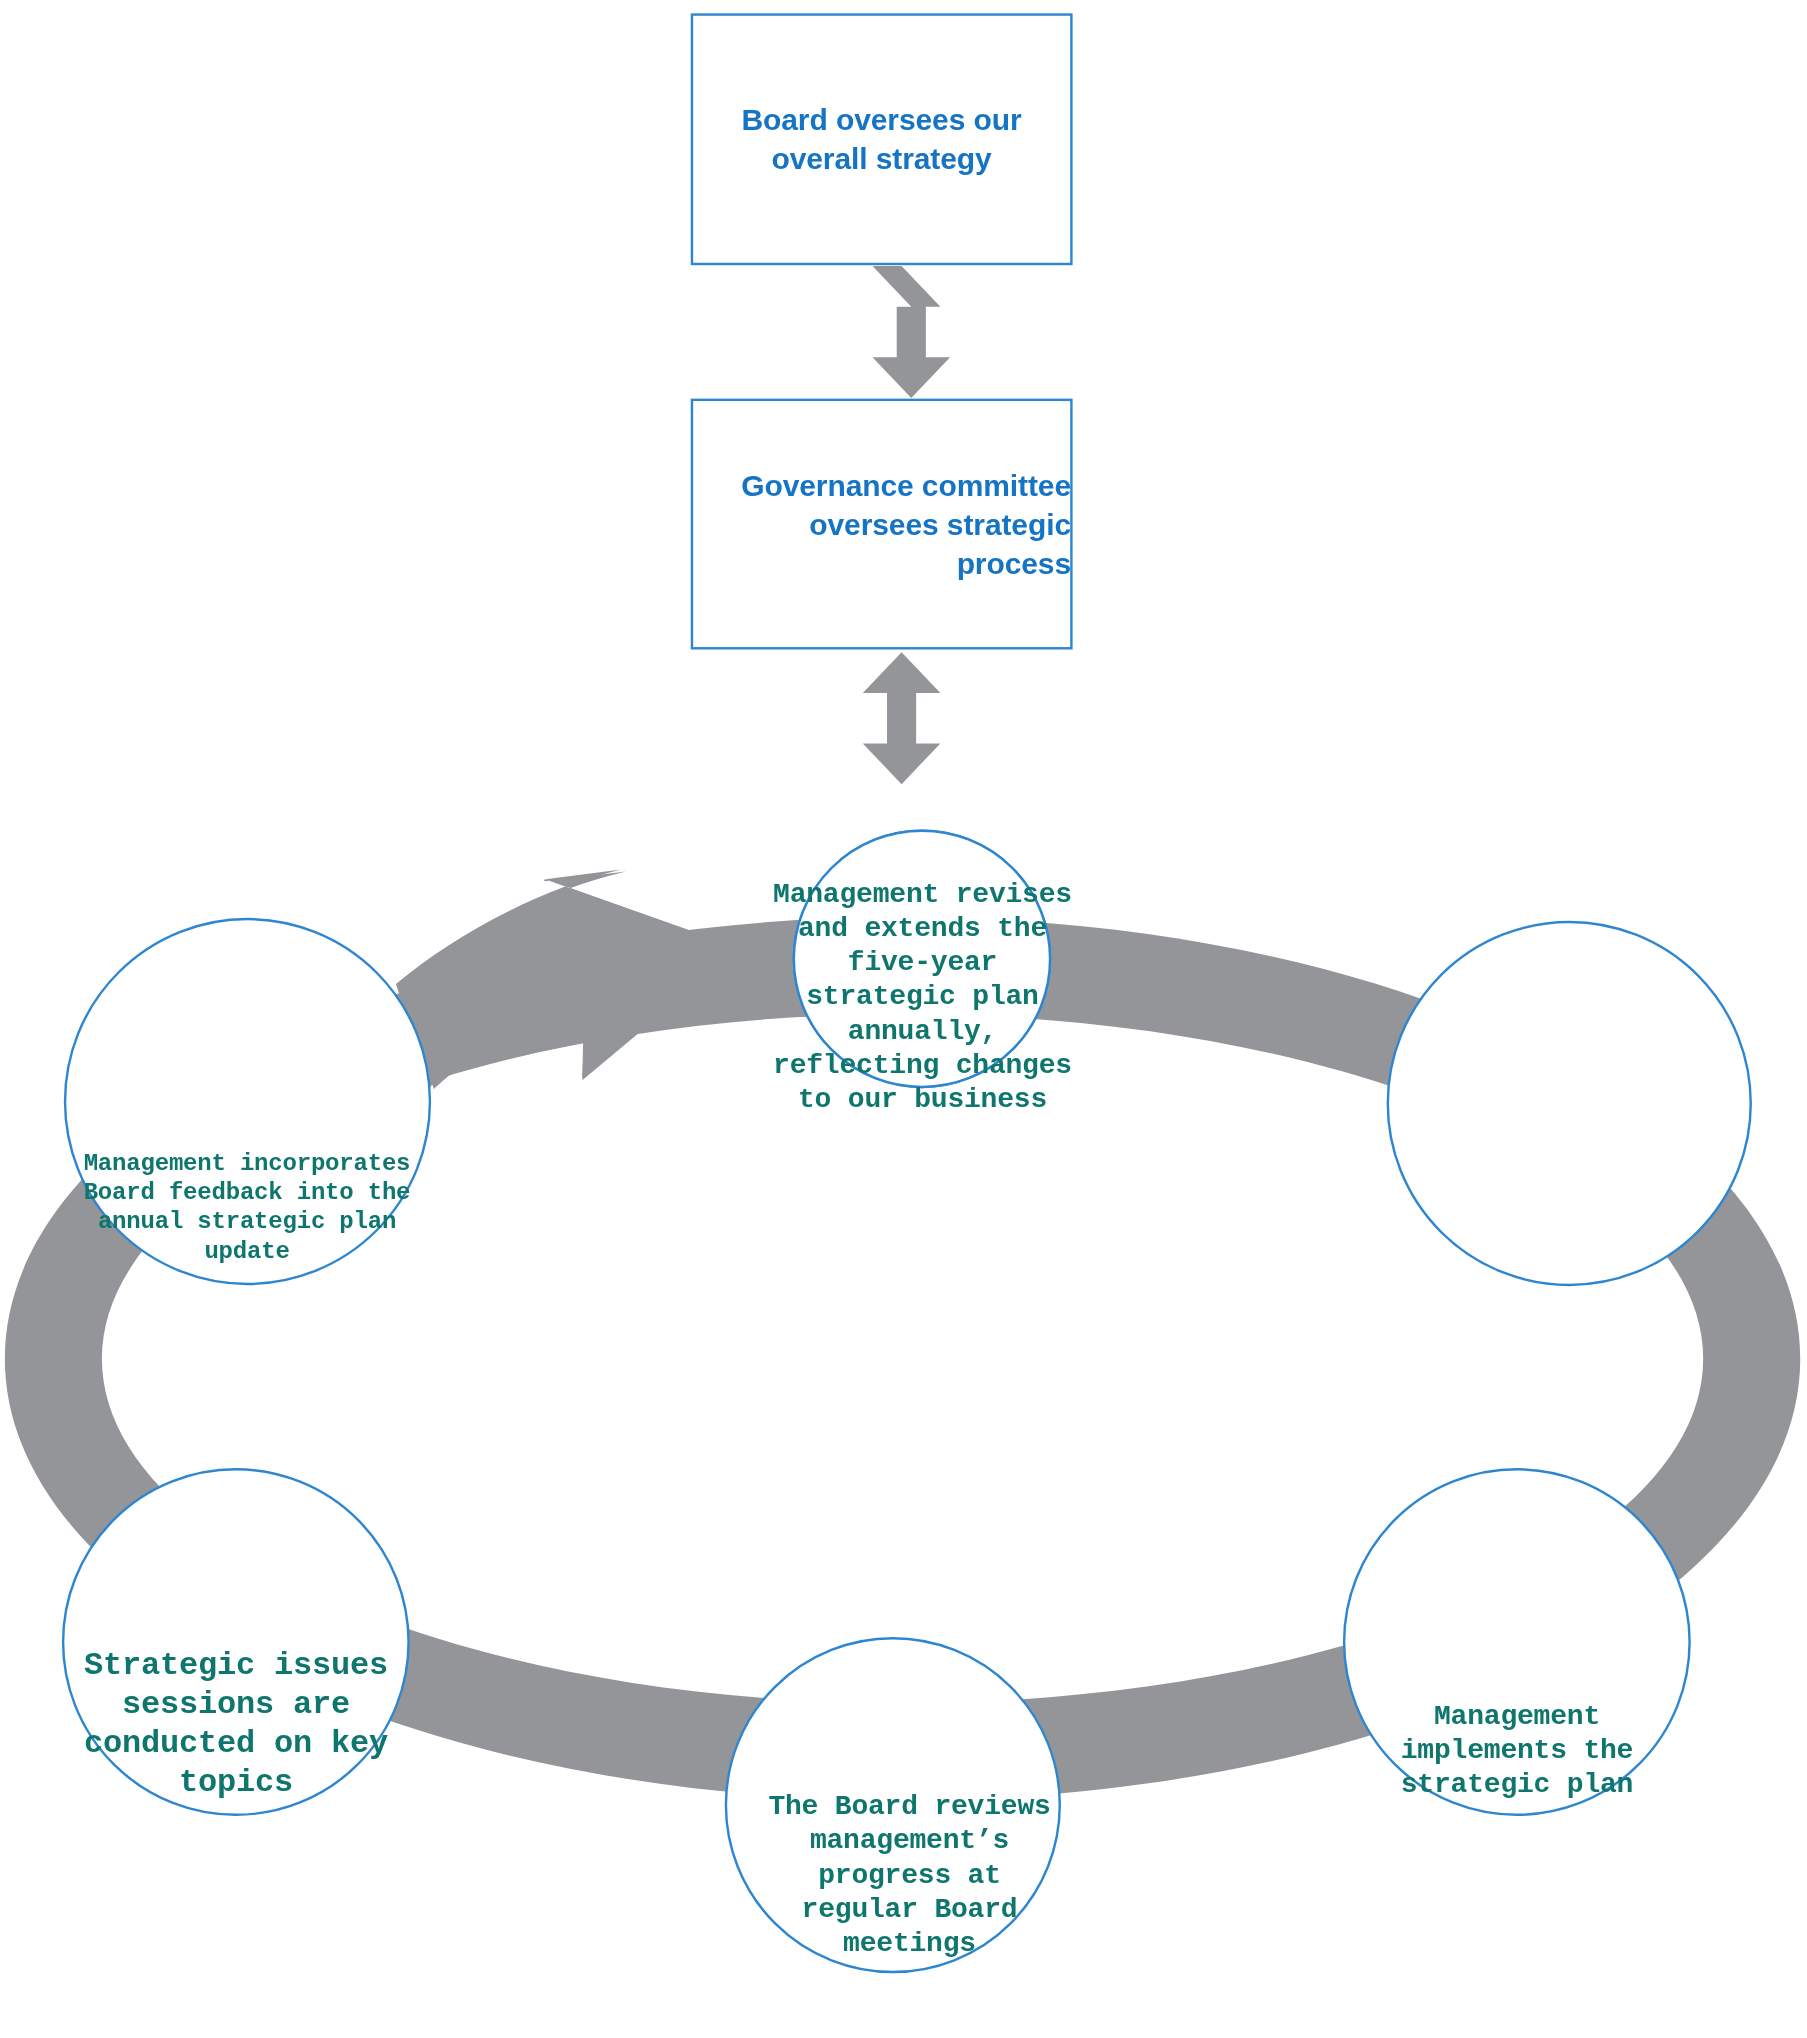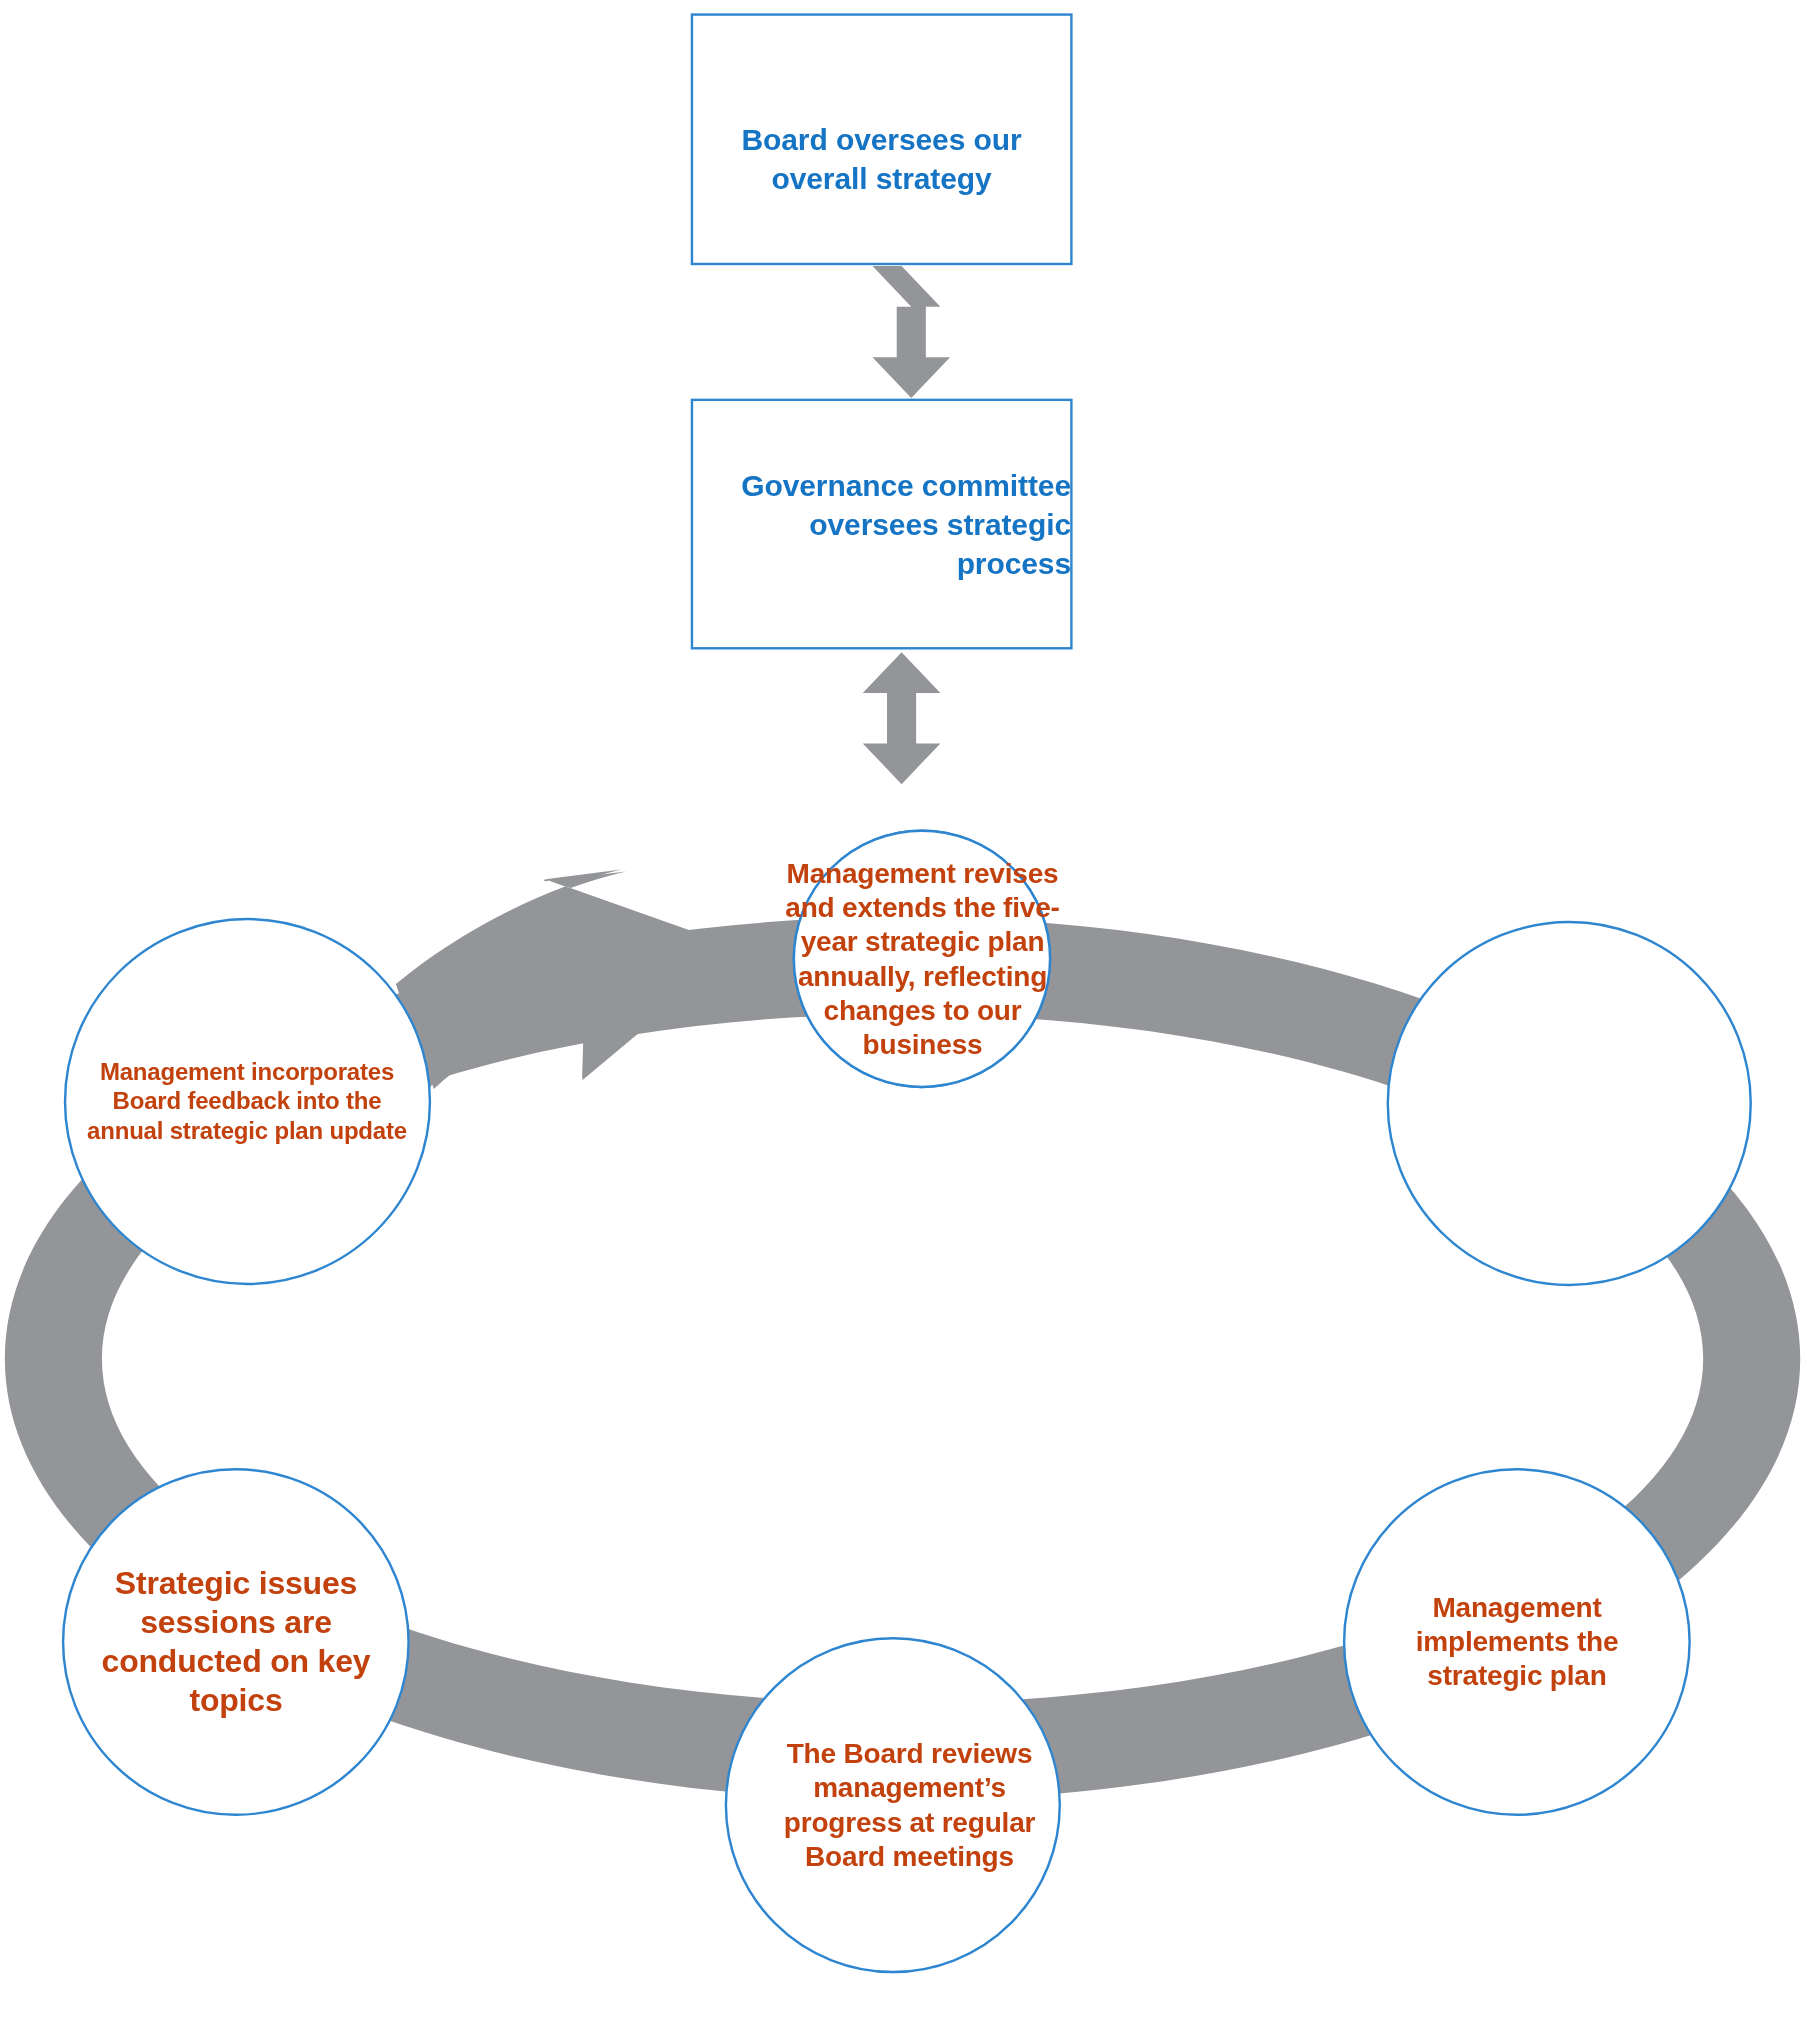--- a/index.html
+++ b/index.html
@@ -7,25 +7,25 @@
        font-family:"Liberation Sans","DejaVu Sans",sans-serif;}
   #stage{position:relative;width:1808px;height:2039px;background:#fff;}
   svg#diagram{position:absolute;left:0;top:0;width:1808px;height:2039px;display:block;}
 
   .boxlabel{
     position:absolute;display:flex;align-items:center;justify-content:center;
     text-align:center;color:#1574C4;font-weight:bold;line-height:1.30;
     letter-spacing:-0.1px;pointer-events:none;
   }
   .circlelabel{
-    position:absolute;display:flex;align-items:center;justify-content:center;
-    text-align:center;color:#c2410c;font-weight:bold;line-height:1.22;
-    letter-spacing:-0.2px;pointer-events:none;
+    position:absolute;display:flex;align-items:flex-end;justify-content:center;
+    text-align:center;color:#0f766e;font-weight:bold;line-height:1.22;
+    letter-spacing:-0.2px;pointer-events:none;font-family:Liberation Mono, monospace;
   }
-  .box1{left:692px;top:14.6px;width:379px;height:249px;font-size:30px;margin-top:20px;}
+  .box1{left:692px;top:14.6px;width:379px;height:249px;font-size:30px;}
   .box2{left:692px;top:400px;width:379px;height:248px;font-size:30px;text-align:right;}
 
   .c-top   {left:765px; top:802px;  width:315px;height:315px;font-size:28px;}
   .c-right {left:1402px;top:936px;  width:335px;height:335px;font-size:28px;}
   .c-botrig{left:1357px;top:1482px; width:320px;height:320px;font-size:28px;}
   .c-bot   {left:754px; top:1650px; width:311px;height:311px;font-size:28px;}
   .c-botlef{left:76px;  top:1482px; width:320px;height:320px;font-size:32px;}
   .c-left  {left:82px;  top:936px;  width:330px;height:330px;font-size:24px;}
 </style>
 </head>

